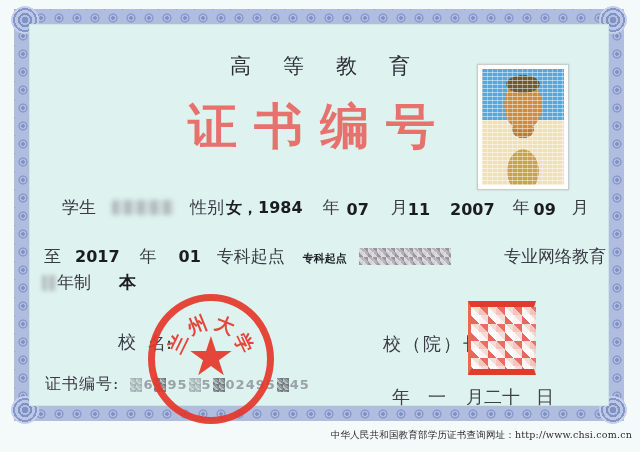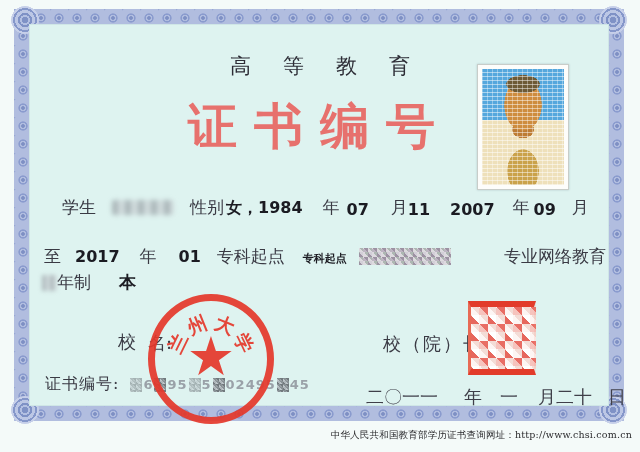--- a/index.html
+++ b/index.html
@@ -214,21 +214,20 @@
     <span class="cfrag">95</span>
     <span class="cmos lite"></span>
     <span class="cfrag">5</span>
     <span class="cmos"></span>
     <span class="cfrag">02495</span>
     <span class="cmos"></span>
     <span class="cfrag">45</span>
   </div>
 
   <div class="date-row">
-    <span>二〇一一</span>
     <span style="margin-left:26px">年</span>
     <span style="margin-left:18px">一</span>
     <span style="margin-left:20px">月二十</span>
     <span style="margin-left:16px">日</span>
   </div>
 
   <div class="footer-note">中华人民共和国教育部学历证书查询网址：http://www.chsi.com.cn</div>
 
 </div>
 

